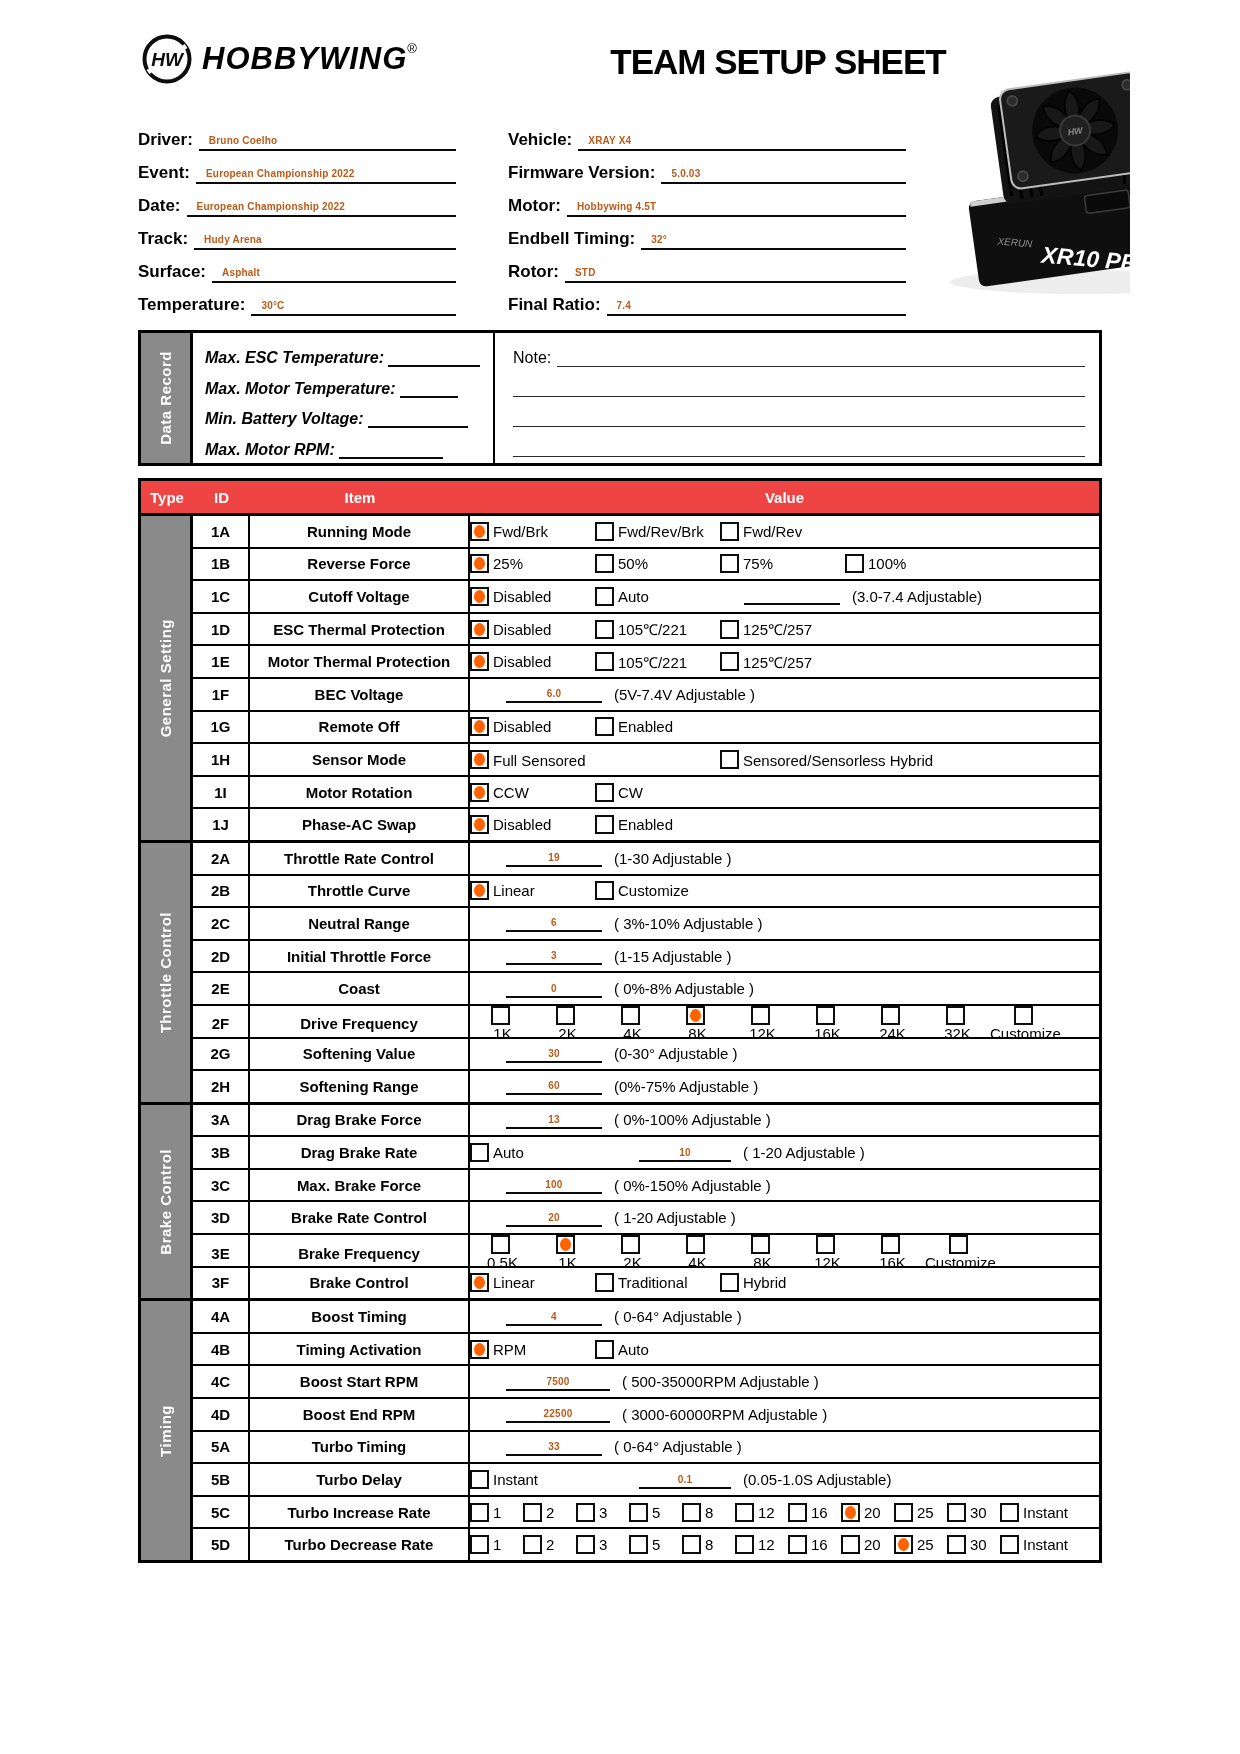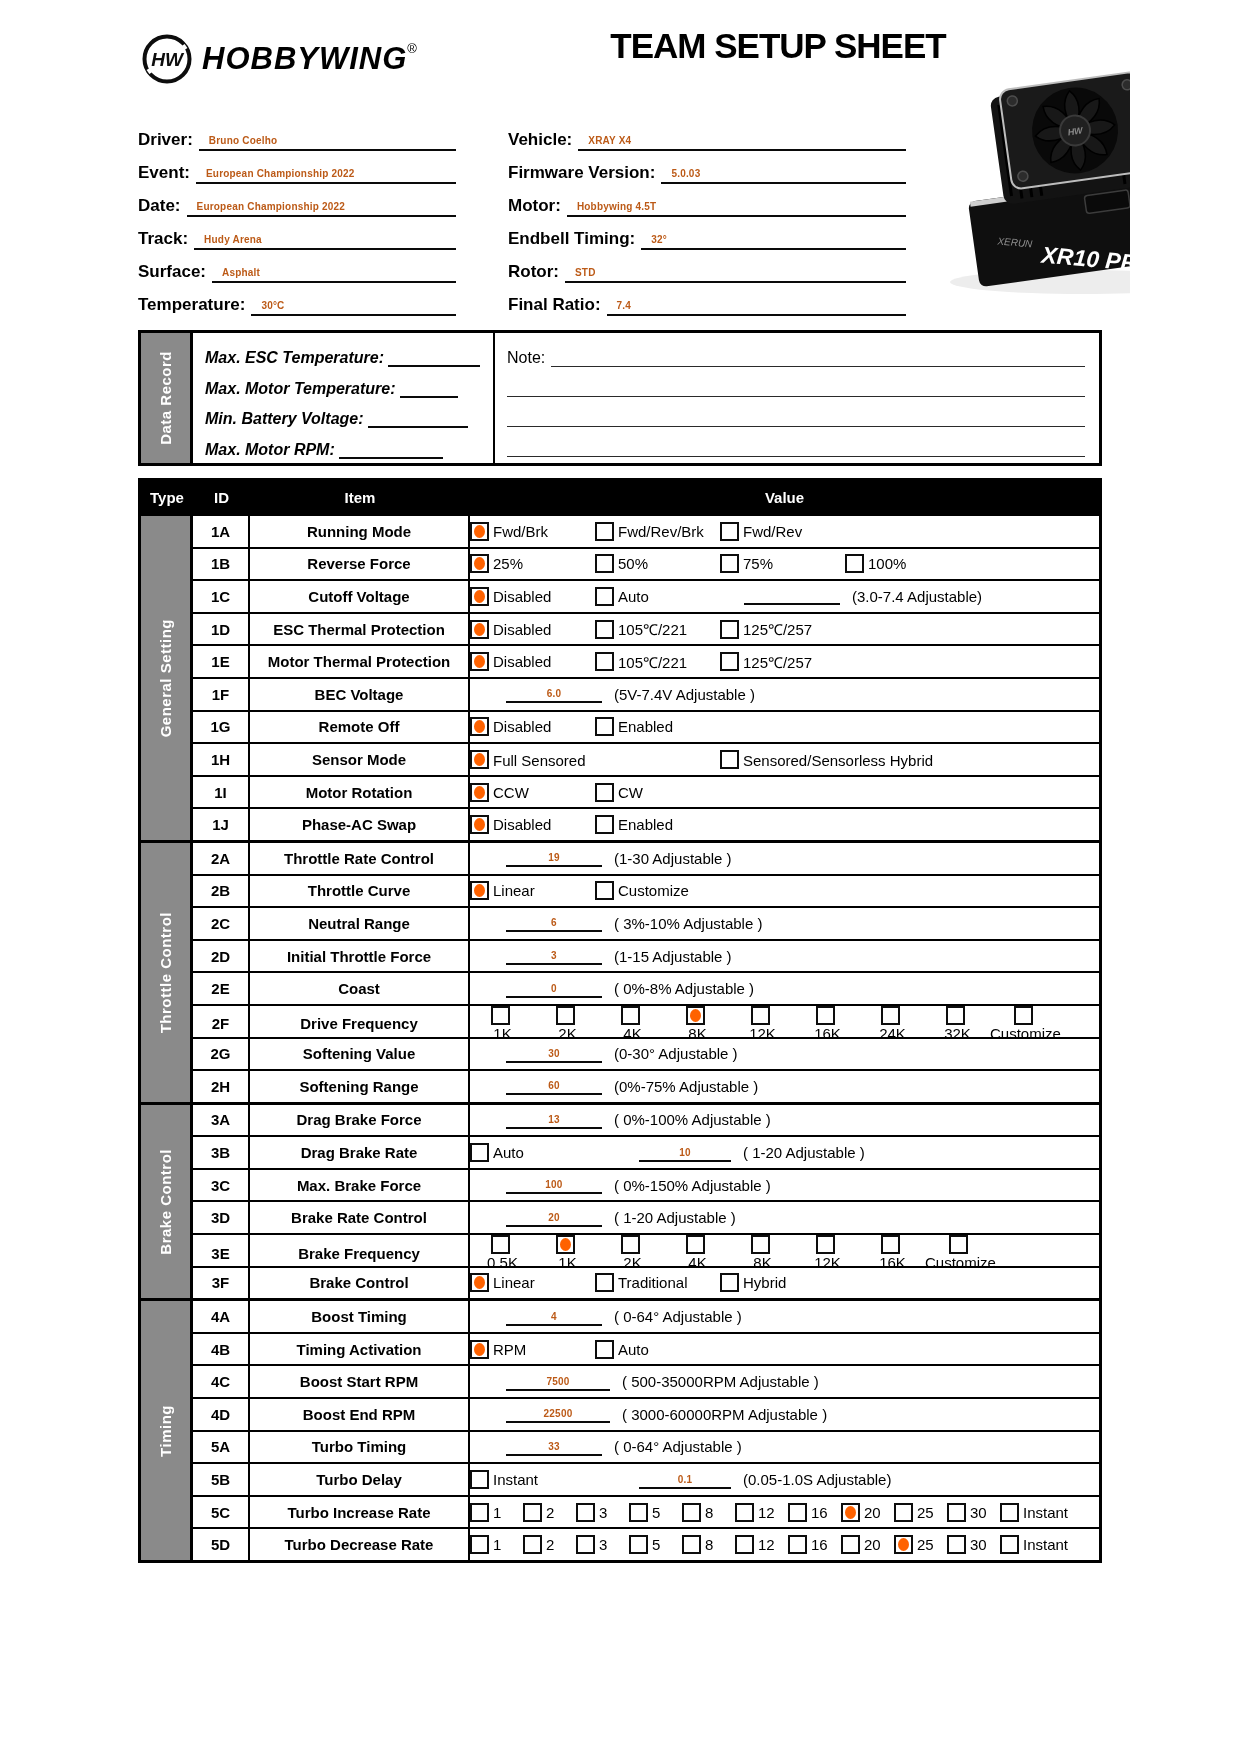--- a/index.html
+++ b/index.html
@@ -5,21 +5,21 @@
   html,body{margin:0;padding:0;background:#fff;}
   .page{position:relative;width:1020px;height:1754px;margin:0 auto;background:#fff;
         font-family:"Liberation Sans",sans-serif;color:#000;overflow:hidden;}
   .inner{padding:26px 28px 0 28px;}
 
   
   .hdr{position:relative;height:78px;}
   .brandwrap{position:absolute;left:2px;top:6px;display:flex;align-items:center;}
   .brandtext{font-size:31px;font-weight:900;font-style:italic;letter-spacing:1px;margin-left:8px;}
   .regmark{font-size:13px;vertical-align:top;font-style:normal;font-weight:400;}
-  .title{position:absolute;left:430px;top:0;width:420px;text-align:center;
+  .title{position:absolute;left:430px;top:16px;width:420px;text-align:center;
          font-size:35px;font-weight:800;letter-spacing:-1px;}
   .escimg{position:absolute;left:822px;top:60px;width:302px;height:242px;z-index:2;}
 
   
   .info{display:flex;margin-top:14px;}
   .icol{display:flex;flex-direction:column;}
   .icol.left{width:318px;margin-right:52px;}
   .icol.right{width:398px;}
   .ifield{display:flex;align-items:flex-end;height:33px;}
   .ilabel{font-size:17px;font-weight:800;white-space:nowrap;padding-right:6px;padding-bottom:1px;}
@@ -35,28 +35,28 @@
   .vstrip span{writing-mode:vertical-rl;transform:rotate(180deg);font-weight:800;font-size:15px;
           letter-spacing:.5px;}
   .rfields{padding:6px 10px 4px 12px;border-right:2px solid #000;display:flex;
            flex-direction:column;justify-content:space-between;}
   .rfield{display:flex;align-items:flex-end;height:28px;font-size:16px;font-weight:800;white-space:nowrap;font-style:italic;}
   .rline{display:inline-block;border-bottom:2px solid #0a0a0a;height:16px;margin-left:4px;}
   .rfield:nth-child(1) .rline{width:92px;}
   .rfield:nth-child(2) .rline{width:58px;}
   .rfield:nth-child(3) .rline{width:100px;}
   .rfield:nth-child(4) .rline{width:104px;}
-  .notes{padding:6px 14px 6px 12px;display:flex;flex-direction:column;justify-content:space-between;}
+  .notes{padding:6px 14px 6px 12px;display:flex;flex-direction:column;justify-content:space-between;margin-left:6px;}
   .noterow{display:flex;align-items:flex-end;height:28px;}
   .notelabel{font-size:16px;padding-right:6px;}
   .nline{flex:1;border-bottom:1.6px solid #2a2a2a;height:16px;}
 
   
   .stable{border:3px solid #000;margin-top:12px;}
-  .thead{display:grid;grid-template-columns:52px 57px 220px 1fr;background:#000000;color:#fff;
+  .thead{display:grid;grid-template-columns:52px 57px 220px 1fr;background:#ef4444;color:#fff;
          font-weight:800;font-size:15px;height:32px;border-bottom:3px solid #000;}
   .thead span{display:flex;align-items:center;justify-content:center;}
   .section{display:grid;grid-template-columns:52px 1fr;}
   .section + .section{border-top:3px solid #000;}
   .rows .trow + .trow{border-top:2px solid #000;}
   .trow{display:grid;grid-template-columns:57px 220px 1fr;height:30.6px;}
   .cid,.citem{display:flex;align-items:center;justify-content:center;font-weight:800;font-size:15px;
          border-right:2px solid #000;}
   .cval{display:flex;align-items:center;font-size:15px;}
   

